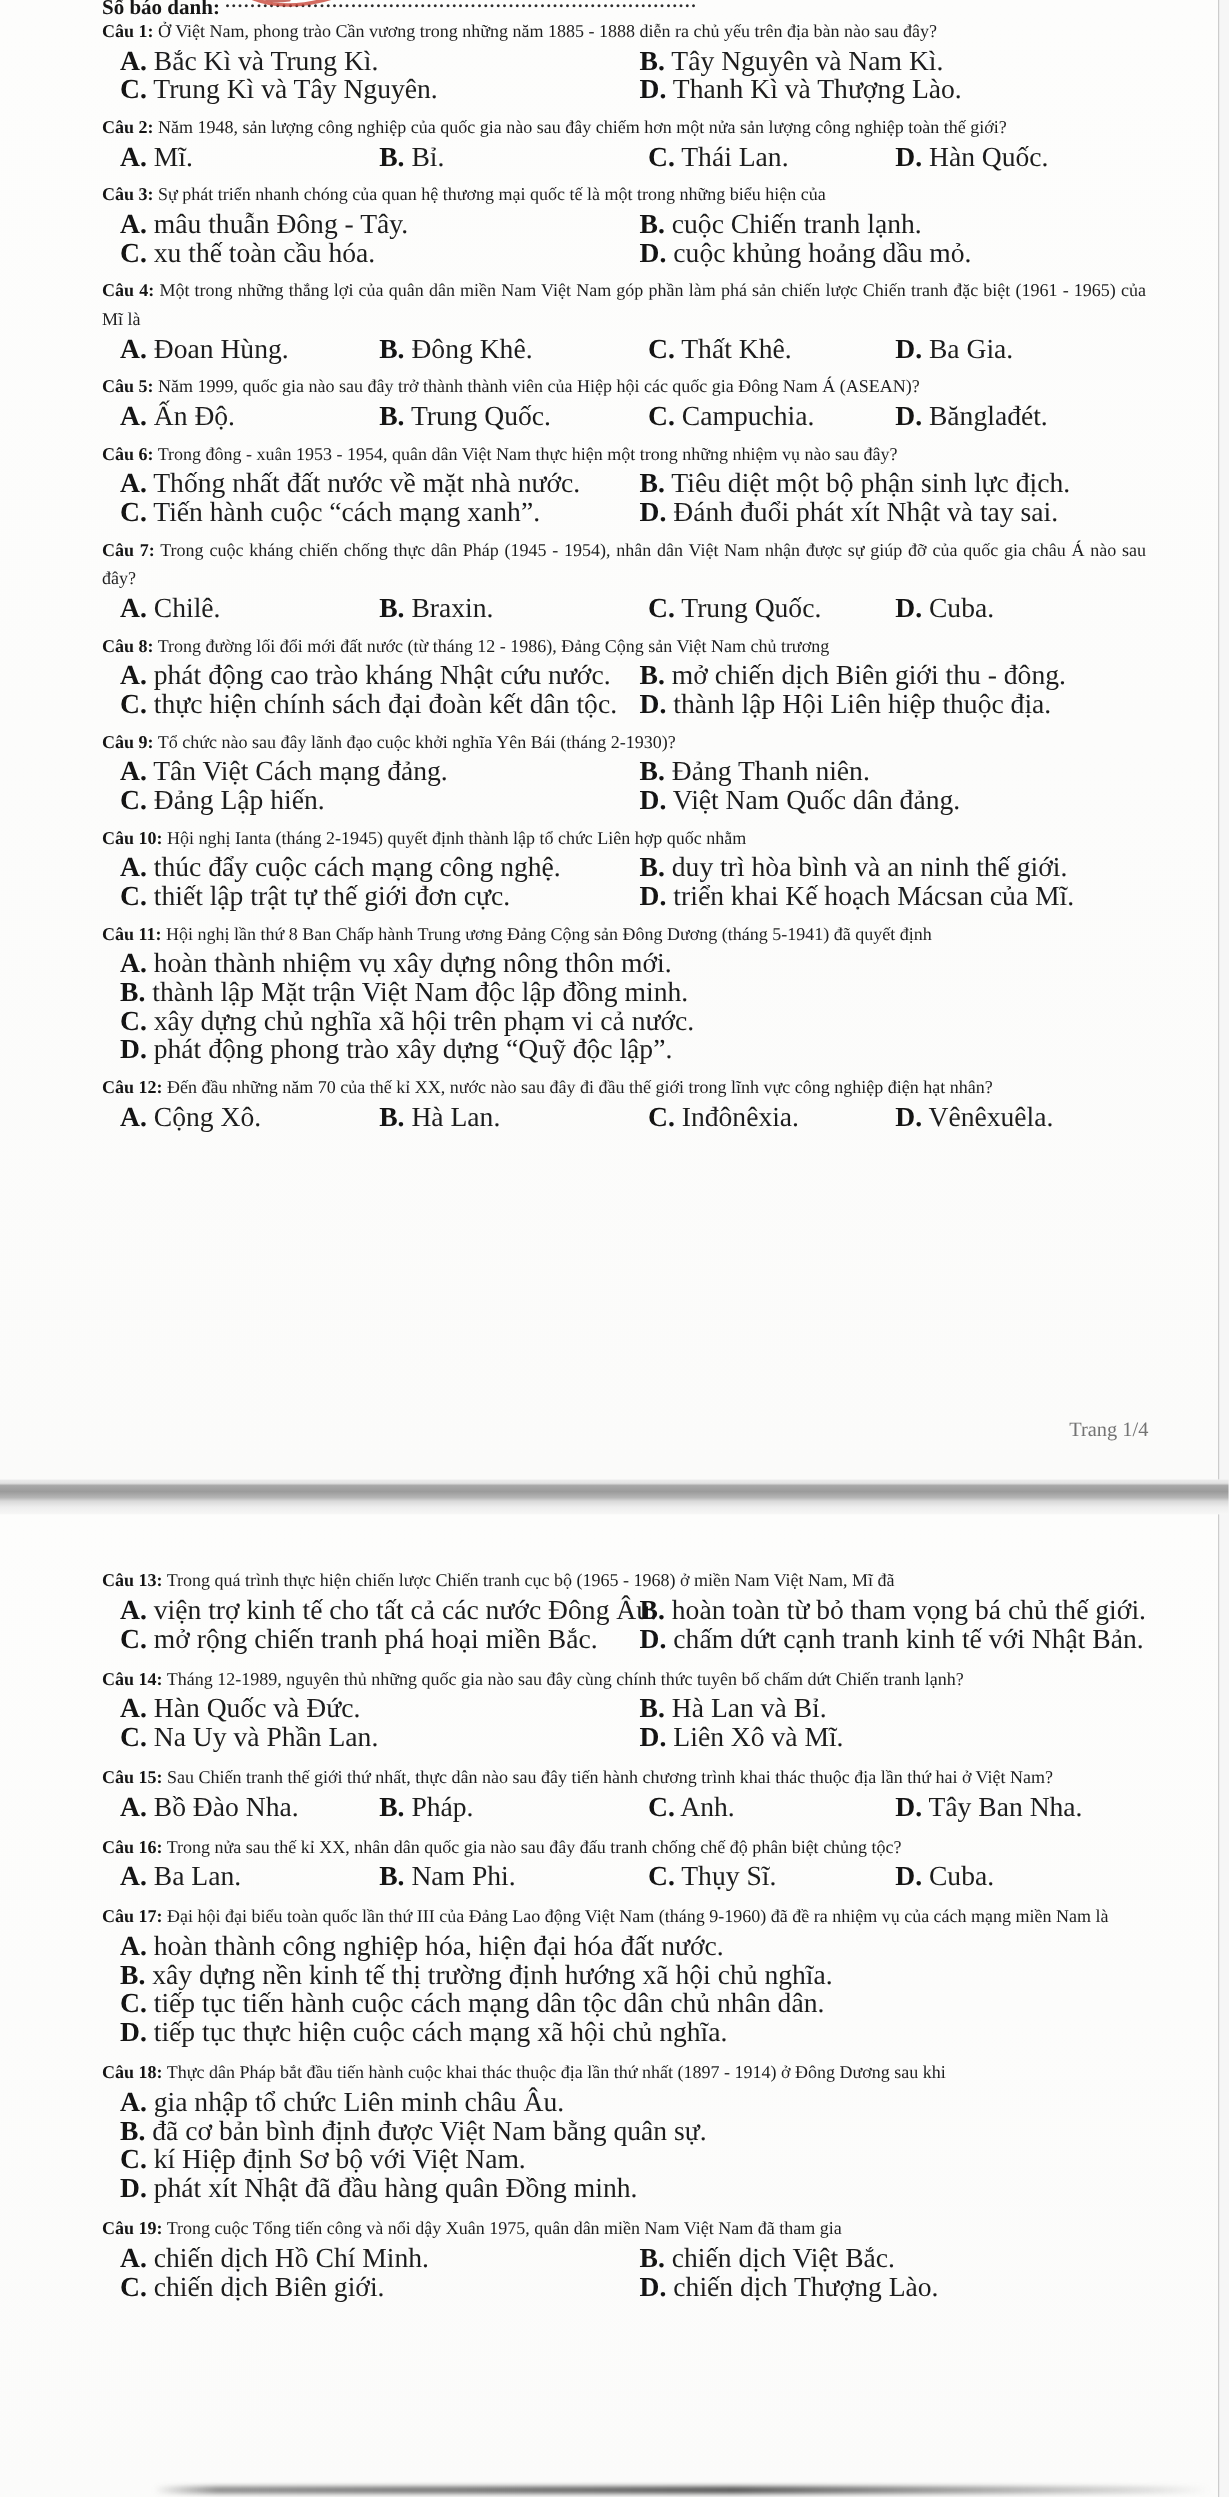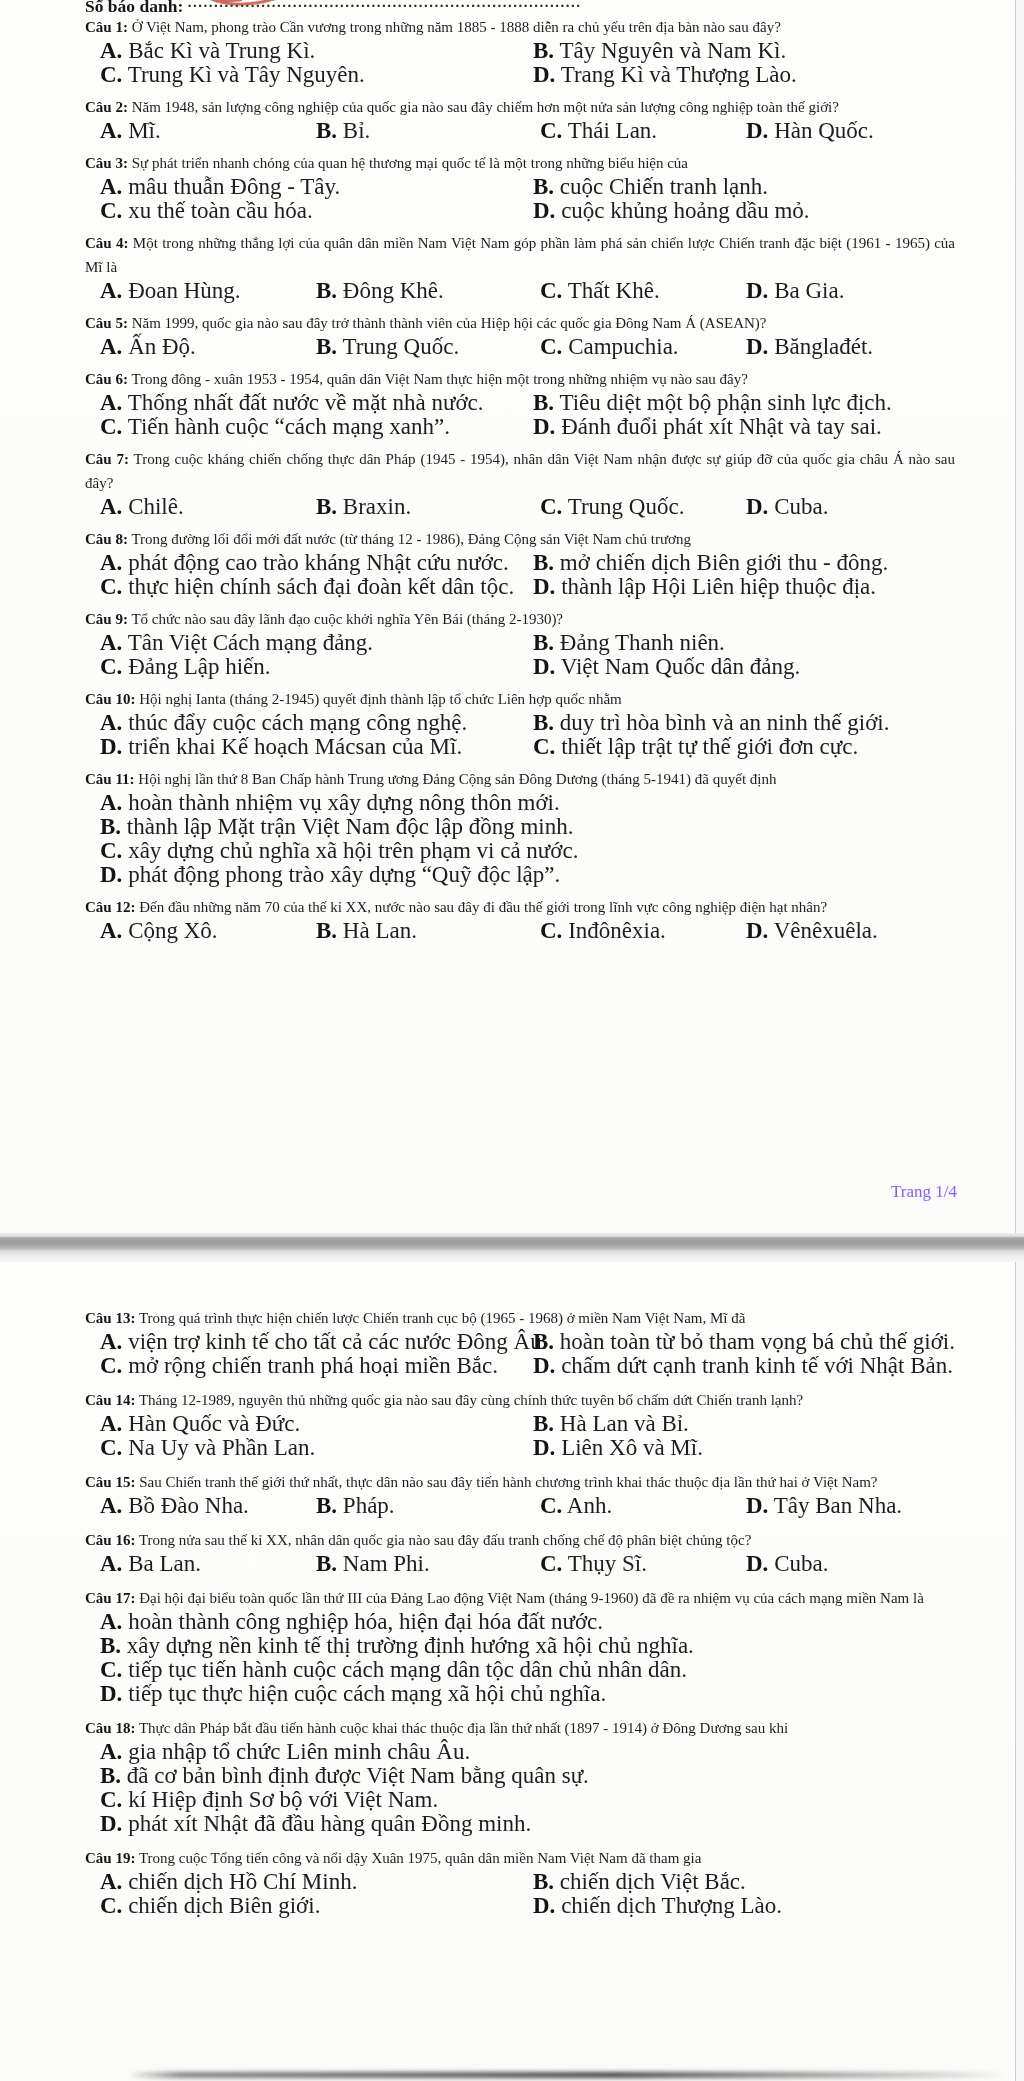--- a/index.html
+++ b/index.html
@@ -57,21 +57,21 @@
   .qnum{font-weight:bold;color:#141414;}
   .opts{padding-left:15px;font-size:23px;line-height:24px;}
   .opts.cols4{display:grid;grid-template-columns:216px 224px 206px auto;}
   .opts.cols2{display:grid;grid-template-columns:433px auto;}
   .opts.cols1{display:block;}
   .opt{white-space:nowrap;overflow:visible;}
   .olabel{font-weight:bold;color:#141414;}
 
   .page-footer{
     position:absolute;top:1182px;right:67px;
-    font-size:17px;color:#8b5cf6;filter:blur(0.25px);
+    font-size:17px;color:#737373;filter:blur(0.25px);
   }
 
   .bottom-smudge{
     position:absolute;top:2072px;left:128px;width:880px;height:6px;
     border-radius:3px;
     background:linear-gradient(90deg,
       rgba(90,90,90,0) 0%,rgba(70,70,70,.65) 6%,rgba(55,55,55,.8) 40%,
       rgba(40,40,40,.85) 55%,rgba(80,80,80,.55) 78%,rgba(120,120,120,.3) 92%,rgba(140,140,140,0) 100%);
     filter:blur(2px);
   }
@@ -94,21 +94,21 @@
           <path d="M34 8 C 22 14, 30 21, 52 18" stroke="#b23127" stroke-width="2.4" fill="none" stroke-linecap="round" opacity="0.7"></path>
         </svg>
       </div>
       <div id="p1-questions">
   <section class="q">
     <p class="qtext"><b class="qnum">Câu 1:</b> <span class="qbody">Ở Việt Nam, phong trào Cần vương trong những năm 1885 - 1888 diễn ra chủ yếu trên địa bàn nào sau đây?</span></p>
     <div class="opts cols2">
               <div class="opt"><b class="olabel">A.</b> <span>Bắc Kì và Trung Kì.</span></div>
               <div class="opt"><b class="olabel">B.</b> <span>Tây Nguyên và Nam Kì.</span></div>
               <div class="opt"><b class="olabel">C.</b> <span>Trung Kì và Tây Nguyên.</span></div>
-              <div class="opt"><b class="olabel">D.</b> <span>Trang Kì và Thượng Lào.</span></div>
+              <div class="opt"><b class="olabel">D.</b> <span>Thanh Kì và Thượng Lào.</span></div>
             </div>
   </section>
 
   <section class="q">
     <p class="qtext"><b class="qnum">Câu 2:</b> <span class="qbody">Năm 1948, sản lượng công nghiệp của quốc gia nào sau đây chiếm hơn một nửa sản lượng công nghiệp toàn thế giới?</span></p>
     <div class="opts cols4">
               <div class="opt"><b class="olabel">A.</b> <span>Mĩ.</span></div>
               <div class="opt"><b class="olabel">B.</b> <span>Bỉ.</span></div>
               <div class="opt"><b class="olabel">C.</b> <span>Thái Lan.</span></div>
               <div class="opt"><b class="olabel">D.</b> <span>Hàn Quốc.</span></div>
@@ -183,22 +183,22 @@
               <div class="opt"><b class="olabel">C.</b> <span>Đảng Lập hiến.</span></div>
               <div class="opt"><b class="olabel">D.</b> <span>Việt Nam Quốc dân đảng.</span></div>
             </div>
   </section>
 
   <section class="q">
     <p class="qtext"><b class="qnum">Câu 10:</b> <span class="qbody">Hội nghị Ianta (tháng 2-1945) quyết định thành lập tổ chức Liên hợp quốc nhằm</span></p>
     <div class="opts cols2">
               <div class="opt"><b class="olabel">A.</b> <span>thúc đẩy cuộc cách mạng công nghệ.</span></div>
               <div class="opt"><b class="olabel">B.</b> <span>duy trì hòa bình và an ninh thế giới.</span></div>
+              <div class="opt"><b class="olabel">C.</b> <span>thiết lập trật tự thế giới đơn cực.</span></div>
               <div class="opt"><b class="olabel">D.</b> <span>triển khai Kế hoạch Mácsan của Mĩ.</span></div>
-              <div class="opt"><b class="olabel">C.</b> <span>thiết lập trật tự thế giới đơn cực.</span></div>
             </div>
   </section>
 
   <section class="q">
     <p class="qtext"><b class="qnum">Câu 11:</b> <span class="qbody">Hội nghị lần thứ 8 Ban Chấp hành Trung ương Đảng Cộng sản Đông Dương (tháng 5-1941) đã quyết định</span></p>
     <div class="opts cols1">
               <div class="opt"><b class="olabel">A.</b> <span>hoàn thành nhiệm vụ xây dựng nông thôn mới.</span></div>
               <div class="opt"><b class="olabel">B.</b> <span>thành lập Mặt trận Việt Nam độc lập đồng minh.</span></div>
               <div class="opt"><b class="olabel">C.</b> <span>xây dựng chủ nghĩa xã hội trên phạm vi cả nước.</span></div>
               <div class="opt"><b class="olabel">D.</b> <span>phát động phong trào xây dựng “Quỹ độc lập”.</span></div>

